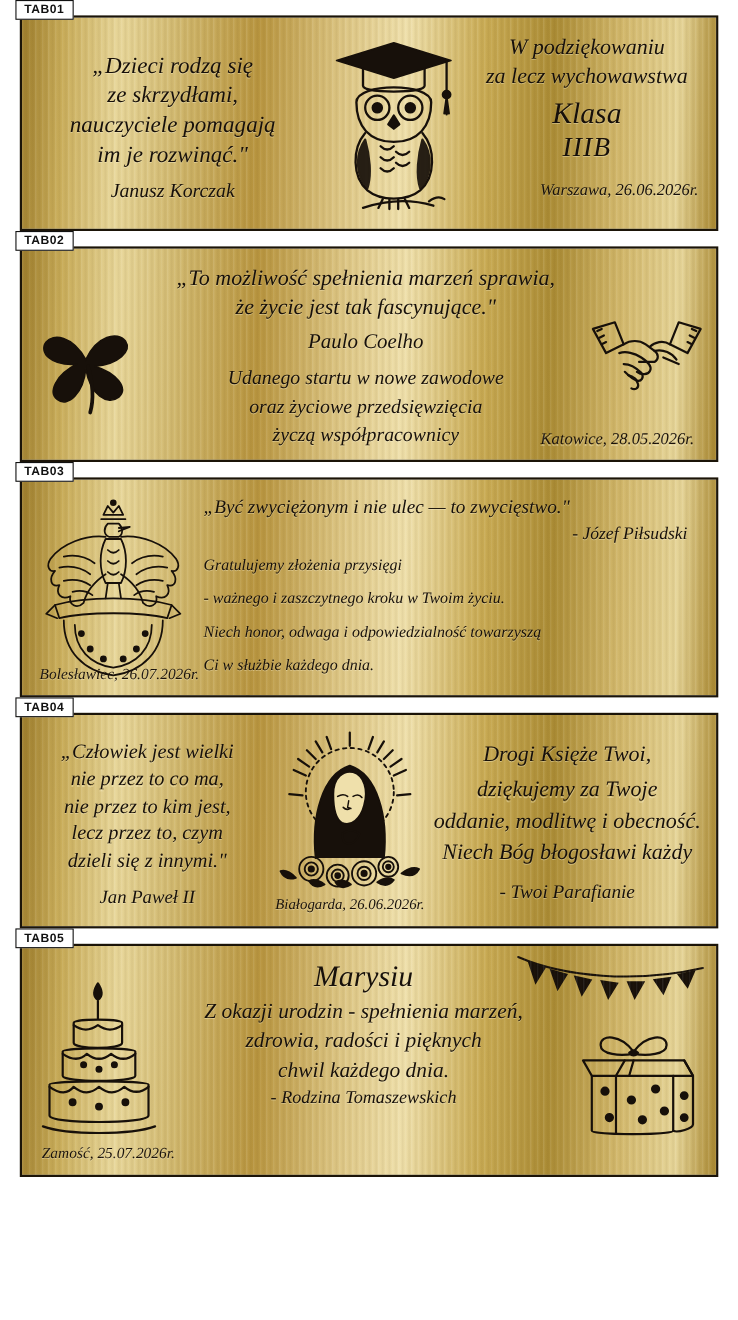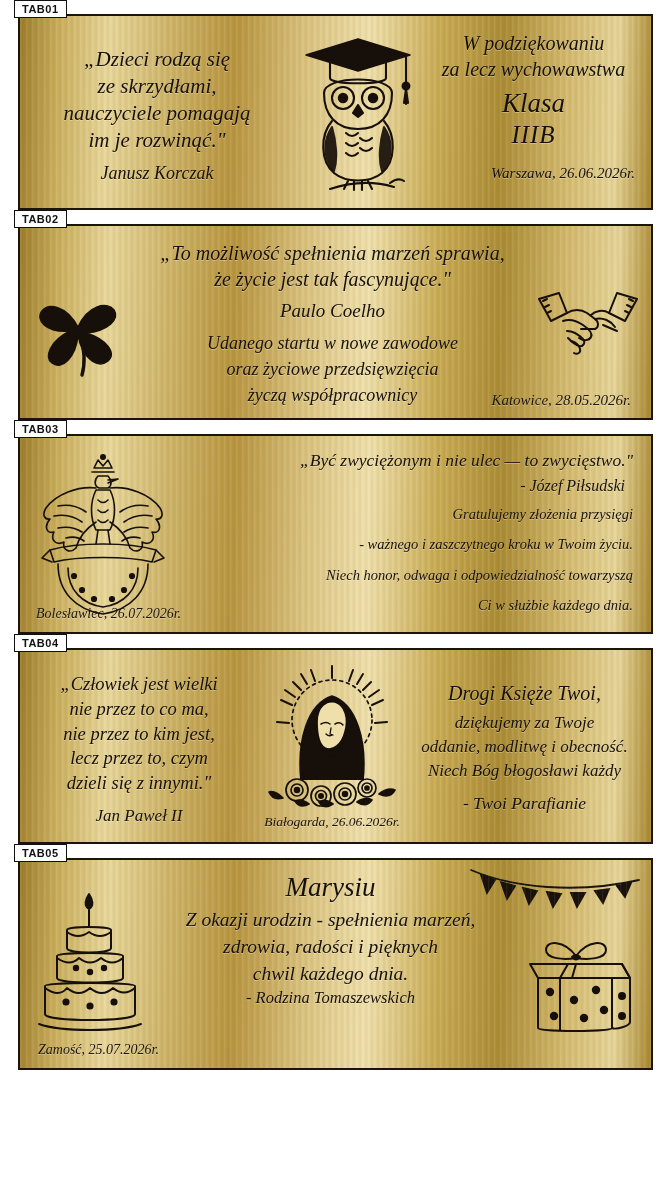--- a/index.html
+++ b/index.html
@@ -140,21 +140,21 @@
     font-size: 15px; font-style: italic;
   }
 
   
   .p3 { height: 200px; }
   .p3 .col-left {
     width: 165px; display: flex; align-items: center; justify-content: center;
   }
   .p3 .col-right {
     flex: 1; padding: 14px 18px 0 0;
-    display: flex; flex-direction: column; align-items: flex-end;
+    display: flex; flex-direction: column; align-items: flex-start;
   }
   .p3 .quote { font-size: 17.5px; font-style: italic; text-align: center; white-space: nowrap;}
   .p3 .author { font-size: 16px; font-style: italic; align-self: flex-end; margin-top: 6px; margin-right: 8px;}
   .p3 .body { font-size: 14.5px; font-style: italic; line-height: 1.55; text-align: center; margin-top: 8px;}
   .p3 .sign { font-size: 19px; font-style: italic; margin-top: 12px; }
   .p3 .place {
     position: absolute; left: 16px; bottom: 10px;
     font-size: 14px; font-style: italic;
   }
 
@@ -169,21 +169,21 @@
   .p4 .col-mid {
     width: 160px; display: flex; flex-direction: column;
     align-items: center; justify-content: center;
   }
   .p4 .place-mid { font-size: 13.5px; font-style: italic; margin-top: 2px;}
   .p4 .col-right {
     flex: 1; padding: 12px 14px 8px 0;
     display: flex; flex-direction: column; align-items: center; justify-content: center;
   }
   .p4 .greet { font-size: 20px; font-style: italic; }
-  .p4 .line { font-size: 17px; font-style: italic; line-height: 1.42; text-align: center; white-space: nowrap;}
+  .p4 .line { font-size: 20px; font-style: italic; line-height: 1.42; text-align: center; white-space: nowrap;}
   .p4 .sign { font-size: 17.5px; font-style: italic; margin-top: 10px; }
 
   
   .p5 { height: 212px; }
   .p5 .col-left {
     width: 140px; display: flex; align-items: flex-start; justify-content: center;
     padding-top: 26px;
   }
   .p5 .col-mid {
     flex: 1; display: flex; flex-direction: column;

